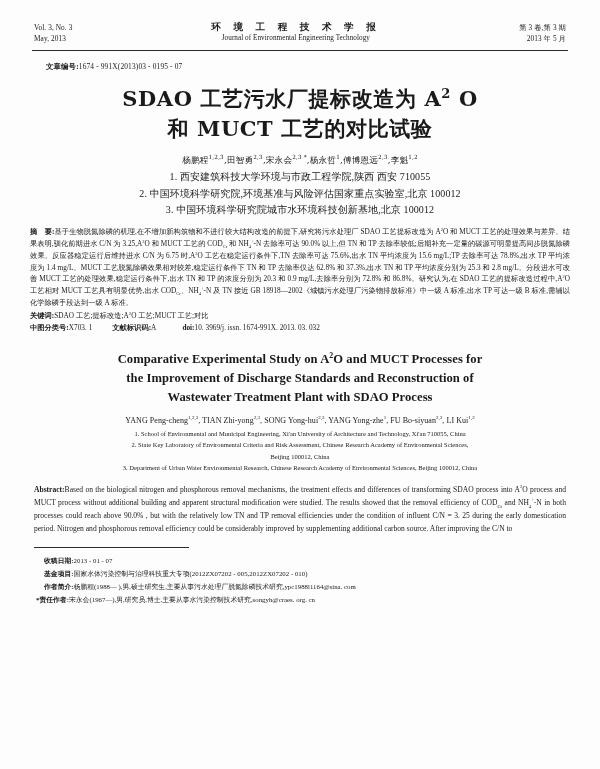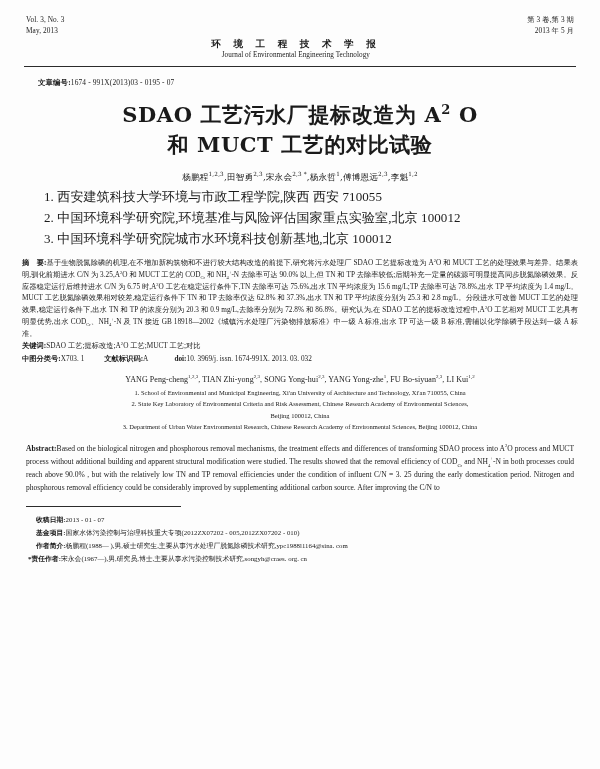--- a/index.html
+++ b/index.html
@@ -13,21 +13,21 @@
     font-family: "Liberation Serif", "DejaVu Serif", serif;
     color: #1a1a1a;
     overflow: hidden;
   }
   .page {
     position: relative;
     width: 600px;
     height: 769px;
     background: #fdfdfd;
     box-sizing: border-box;
-    padding: 0;
+    padding: 8px;
   }
 
   
   .masthead {
     display: flex;
     align-items: flex-start;
     justify-content: space-between;
     padding: 14px 26px 3px 26px;
   }
   .masthead-side {
@@ -41,21 +41,20 @@
     text-align: center;
     flex: 1;
     margin-top: -1px;
   }
   .journal-cn {
     font-family: "DejaVu Serif", "Liberation Serif", serif;
     font-size: 9.6px;
     font-weight: bold;
     letter-spacing: 4.6px;
     line-height: 1.25;
-    margin-top: 25px;
   }
   .journal-en {
     font-size: 7.2px;
     line-height: 1.5;
     letter-spacing: 0.05px;
   }
   .rule {
     height: 1px;
     background: #2b2b2b;
     margin: 2px 24px 0 24px;
@@ -89,26 +88,25 @@
   
   .authors-cn {
     text-align: center;
     font-size: 8.6px;
     margin-top: 11px;
     letter-spacing: 0.2px;
     font-family: "DejaVu Serif", "Liberation Serif", serif;
   }
   .authors-cn sup { font-size: 66%; }
   .affil-cn {
-    text-align: left;
-    font-size: 13px;
+    text-align: center;
+    font-size: 10px;
     line-height: 1.63;
     margin-top: 2px;
     letter-spacing: 0.1px;
-    margin-left: 44px;
   }
   .affil-cn div { white-space: nowrap; }
 
   
   .abs-cn {
     font-size: 7.25px;
     line-height: 1.62;
     text-align: justify;
     margin: 9px 22px 0 22px;
     letter-spacing: 0.02px;
@@ -223,20 +221,25 @@
   </div>
 
   <div class="kw-cn">
     <span class="lbl">关键词:</span><span>SDAO 工艺;提标改造;A<sup>2</sup>O 工艺;MUCT 工艺;对比</span>
   </div>
 
   <div class="class-cn">
     <span class="seg s1"><span class="lbl">中图分类号:</span><span>X703. 1</span></span><span class="seg s2"><span class="lbl">文献标识码:</span><span>A</span></span><span class="seg s3"><span class="lbl">doi:</span><span>10. 3969/j. issn. 1674-991X. 2013. 03. 032</span></span>
   </div>
 
+  <div class="title-en">
+    <span class="ln"><span>Comparative Experimental Study on A</span><sup>2</sup><span>O and MUCT Processes for</span></span>
+    <span class="ln">the Improvement of Discharge Standards and Reconstruction of</span>
+    <span class="ln">Wastewater Treatment Plant with SDAO Process</span>
+  </div>
 
   <div class="authors-en">
     <span><span>YANG Peng-cheng</span><sup>1,2,3</sup></span>, <span><span>TIAN Zhi-yong</span><sup>2,3</sup></span>, <span><span>SONG Yong-hui</span><sup>2,3</sup></span>, <span><span>YANG Yong-zhe</span><sup>1</sup></span>, <span><span>FU Bo-siyuan</span><sup>2,3</sup></span>, <span><span>LI Kui</span><sup>1,2</sup></span>
   </div>
 
   <div class="affil-en">
     <div>1. School of Environmental and Municipal Engineering, Xi'an University of Architecture and Technology, Xi'an 710055, China</div>
     <div>2. State Key Laboratory of Environmental Criteria and Risk Assessment, Chinese Research Academy of Environmental Sciences,</div>
     <div>Beijing 100012, China</div>
     <div>3. Department of Urban Water Environmental Research, Chinese Research Academy of Environmental Sciences, Beijing 100012, China</div>

